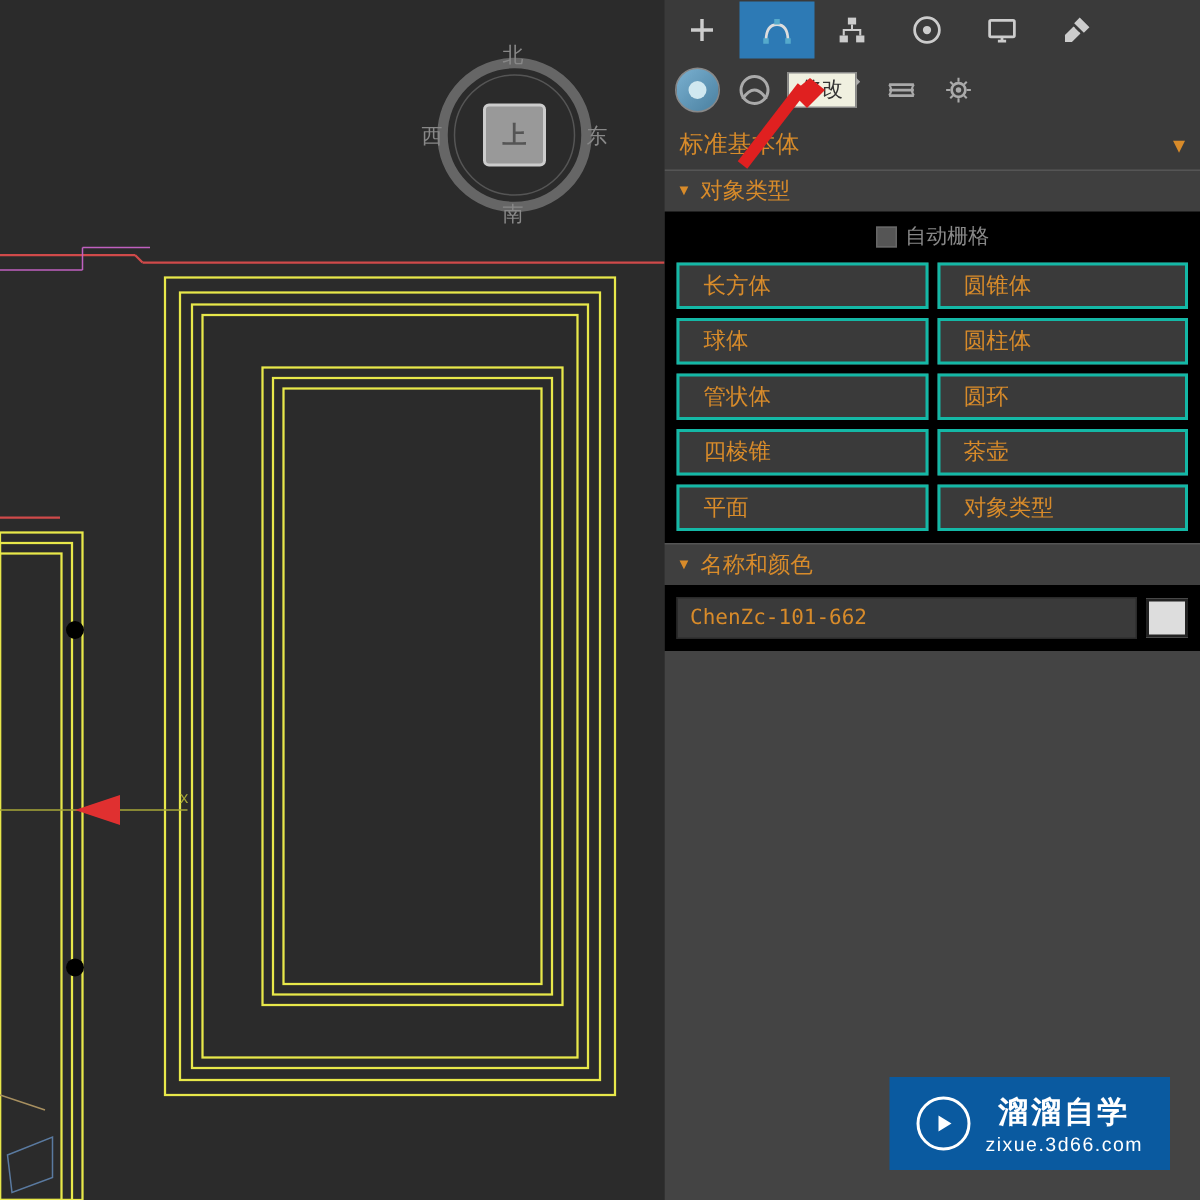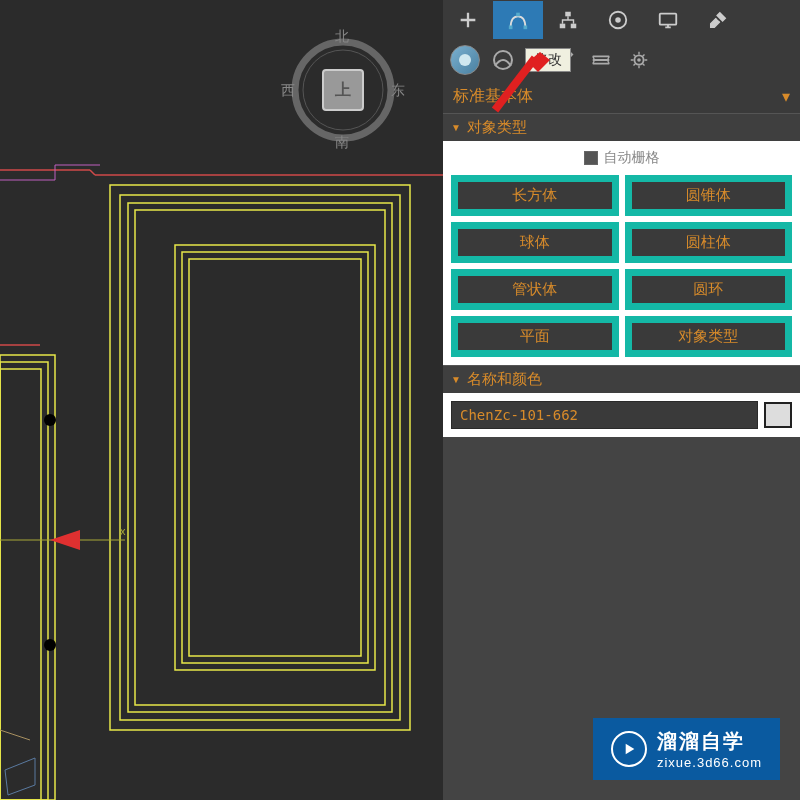--- a/index.html
+++ b/index.html
@@ -102,21 +102,21 @@
       cursor: pointer;
       border-top: 1px solid #555;
       background: #3f3f3f;
     }
     .section-header .arrow {
       margin-right: 6px;
       font-size: 10px;
     }
     .section-body {
       padding: 8px;
-      background: #ffffff;
+      background: #000000;
     }
     .autogrid-row {
       display: flex;
       align-items: center;
       justify-content: center;
       gap: 6px;
       color: #888;
       font-size: 14px;
       margin-bottom: 8px;
     }
@@ -126,25 +126,25 @@
       background: #555;
       border: 1px solid #666;
     }
     .button-grid {
       display: grid;
       grid-template-columns: 1fr 1fr;
       gap: 6px;
     }
     .obj-btn {
       background: #3a3a3a;
-      border: 7px solid #14b8a6;
+      border: 2px solid #14b8a6;
       color: #d88b2a;
       font-size: 15px;
       padding: 4px 16px;
-      text-align: center;
+      text-align: left;
       cursor: pointer;
     }
     .obj-btn.full {
       grid-column: span 1;
     }
     .name-input-row {
       display: flex;
       gap: 6px;
       align-items: center;
       justify-content: flex-end;
@@ -201,21 +201,21 @@
     }
     .watermark .play {
       width: 36px;
       height: 36px;
       border: 2px solid #fff;
       border-radius: 50%;
       display: flex;
       align-items: center;
       justify-content: center;
     }
-    .watermark .text-block { display: flex; flex-direction: column; }
+    .watermark .text-block { display: flex; flex-direction: column; align-items: center; }
     .watermark .cn { font-size: 20px; font-weight: bold; letter-spacing: 2px; }
     .watermark .url { font-size: 13px; letter-spacing: 1px; }
   </style>
 </head>
 <body>
 
 <div class="viewport">
   <svg class="svg-viewport">
 
     <line x1="0" y1="170" x2="90" y2="170" stroke="#d04a4a" stroke-width="1.5"></line>
@@ -359,20 +359,22 @@
       <div class="checkbox"></div>
       <span>自动栅格</span>
     </div>
     <div class="button-grid">
       <div class="obj-btn">长方体</div>
       <div class="obj-btn">圆锥体</div>
       <div class="obj-btn">球体</div>
       <div class="obj-btn">圆柱体</div>
       <div class="obj-btn">管状体</div>
       <div class="obj-btn">圆环</div>
+      <div class="obj-btn">四棱锥</div>
+      <div class="obj-btn">茶壶</div>
       <div class="obj-btn">平面</div>
       <div class="obj-btn full">对象类型</div>
     </div>
   </div>
 
   <div class="section-header">
     <span class="arrow">▼</span>
     <span>名称和颜色</span>
   </div>
   <div class="section-body">

